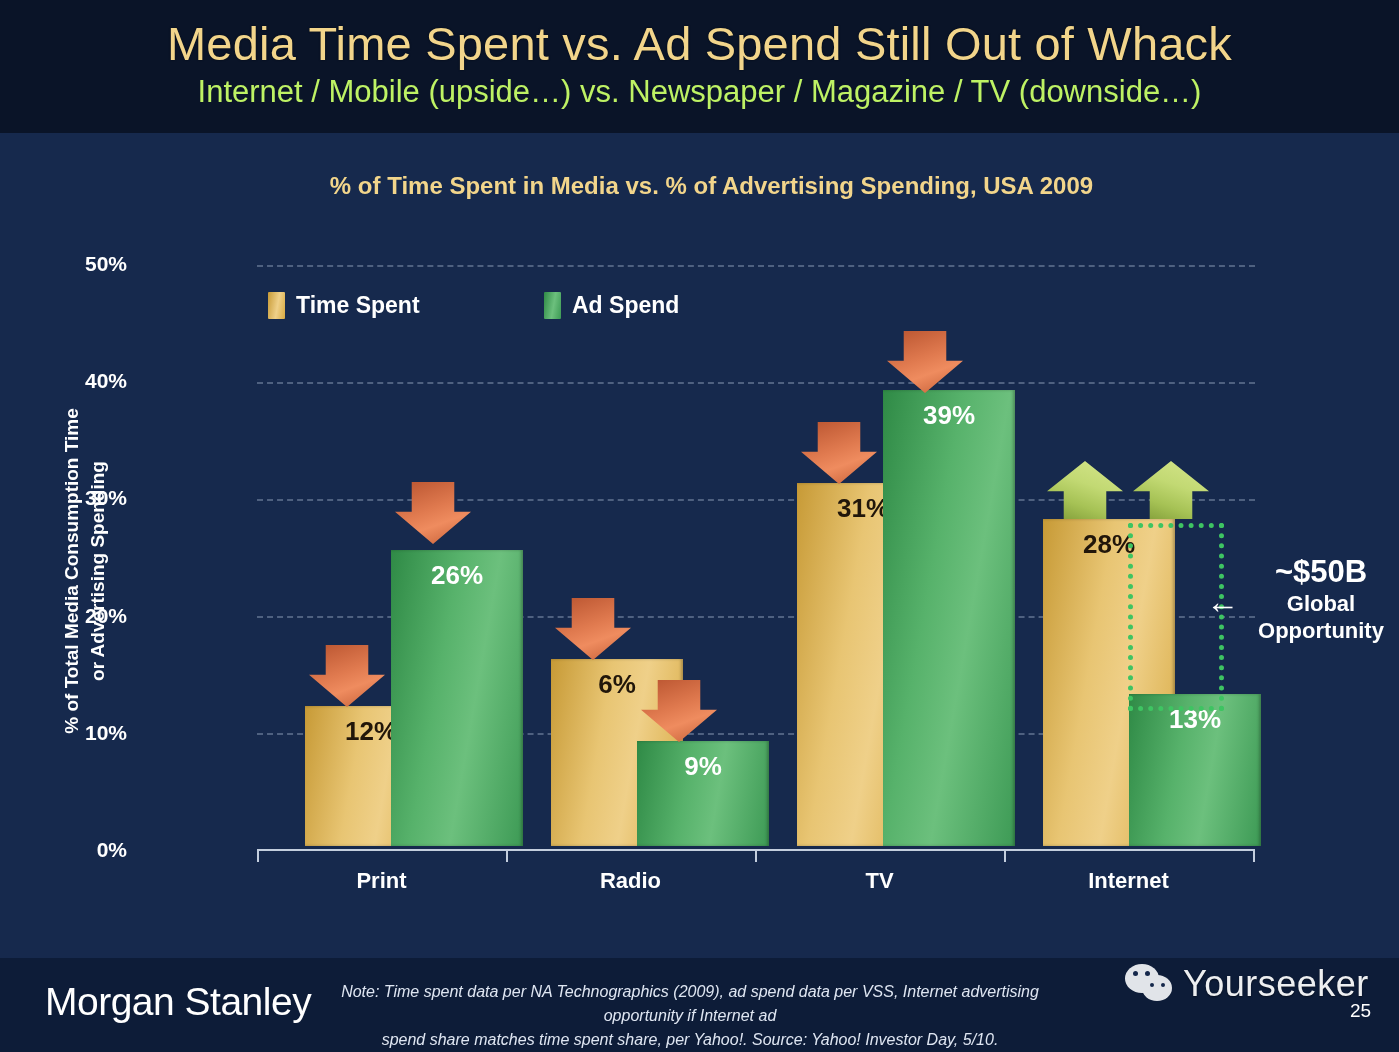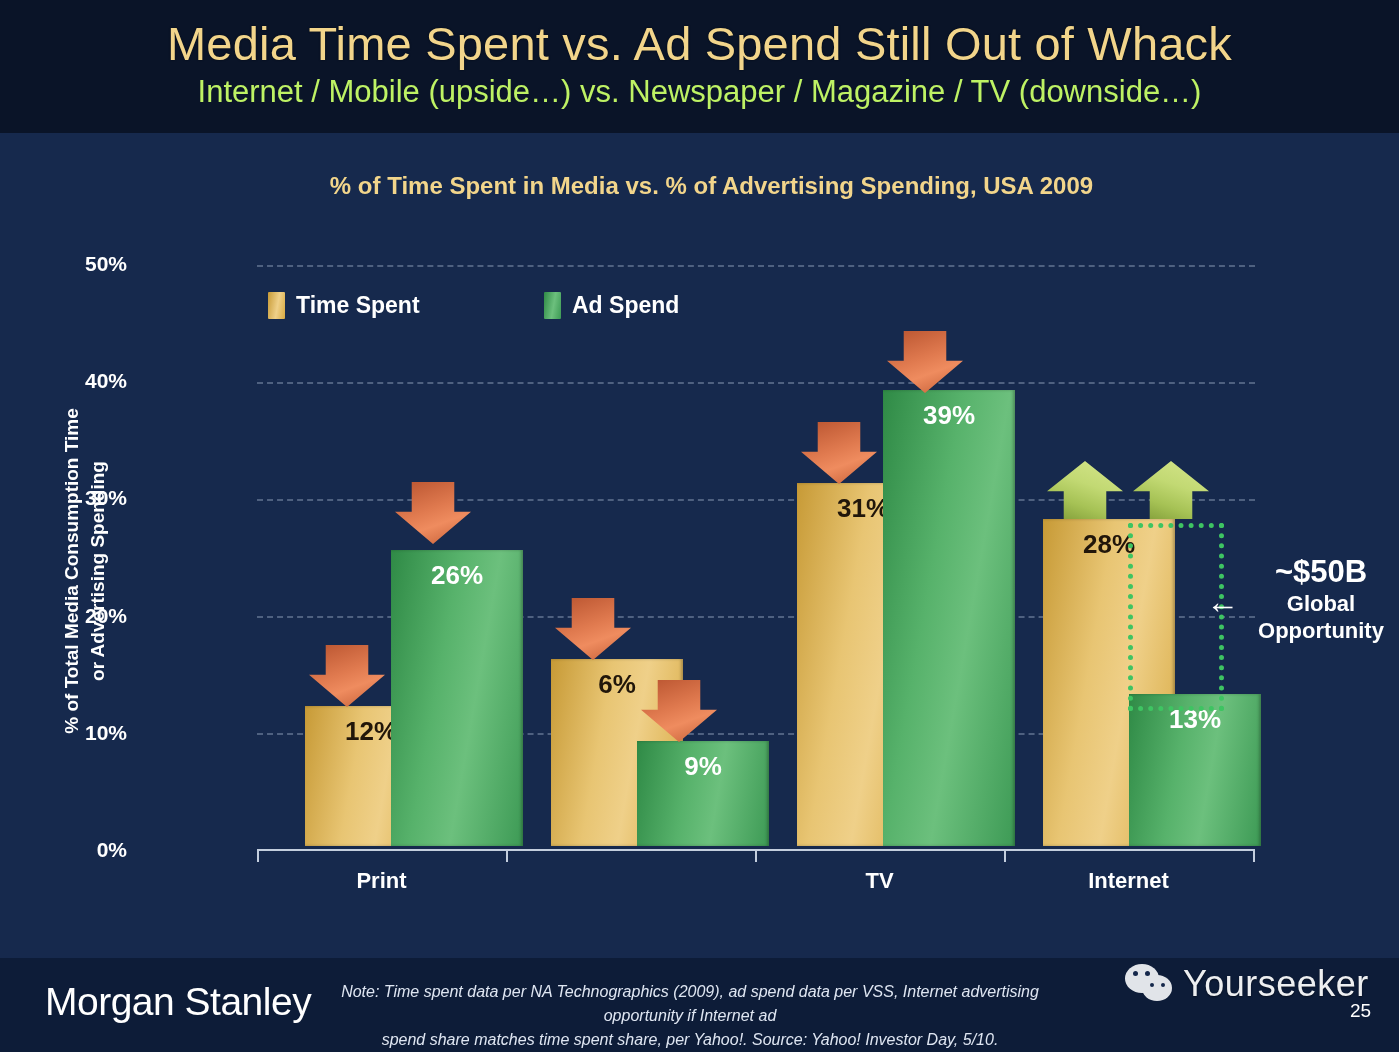--- a/index.html
+++ b/index.html
@@ -224,20 +224,21 @@
   </div>
 
   <div id="xaxis"></div>
   <div class="xtick" style="left:257px;"></div>
   <div class="xtick" style="left:506px;"></div>
   <div class="xtick" style="left:755px;"></div>
   <div class="xtick" style="left:1004px;"></div>
   <div class="xtick" style="left:1253px;"></div>
 
   <div class="xlabel" style="left:257px;width:249px;">Print</div>
+  <div class="xlabel" style="left:506px;width:249px;">Radio</div>
   <div class="xlabel" style="left:755px;width:249px;">TV</div>
   <div class="xlabel" style="left:1004px;width:249px;">Internet</div>
 
   <div id="legend">
     <div class="lg" style="left:0px;">
       <span class="lg-sw" style="background:linear-gradient(100deg,#c79a36,#efd089 55%,#d7a941);"></span>
       <span class="lg-tx">Time Spent</span>
     </div>
     <div class="lg" style="left:276px;">
       <span class="lg-sw" style="background:linear-gradient(100deg,#2f8a46,#6cc07d 55%,#3d9a55);"></span>

